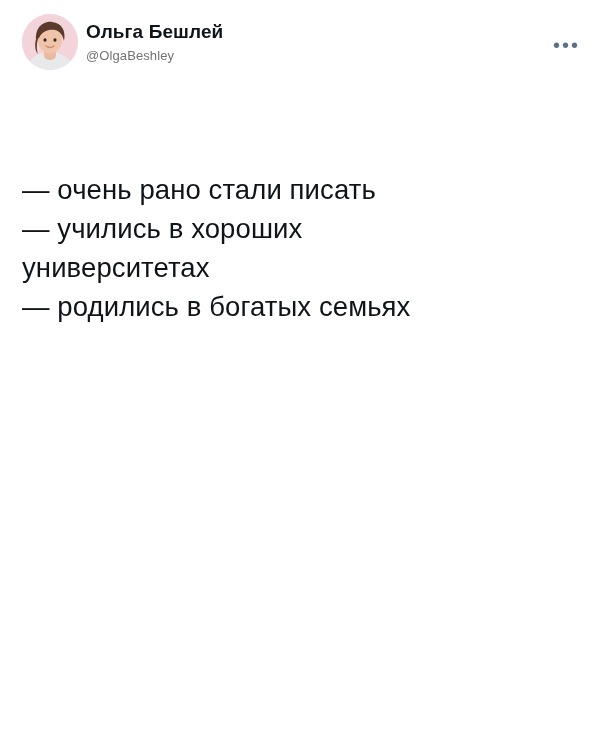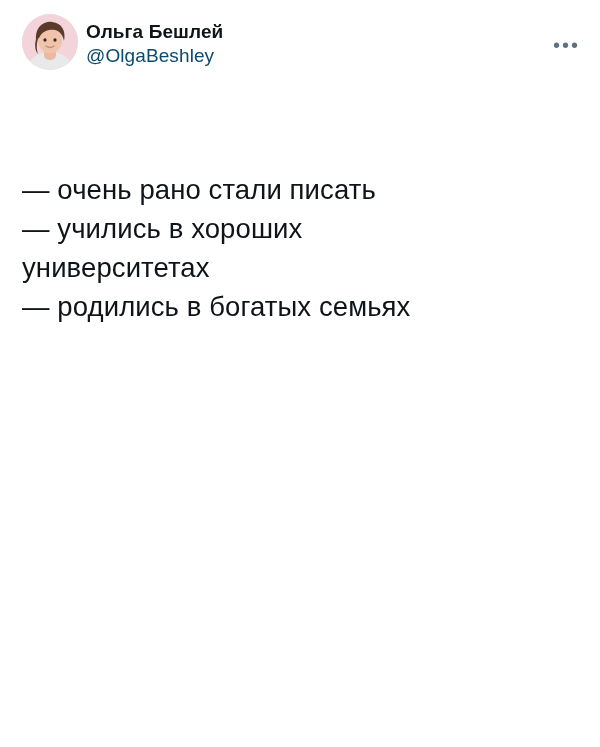--- a/index.html
+++ b/index.html
@@ -47,23 +47,23 @@
     min-width: 0;
   }
   .display-name {
     font-size: 19px;
     font-weight: bold;
     line-height: 24px;
     color: #0f1419;
     letter-spacing: 0.1px;
   }
   .handle {
-    font-size: 19px;
+    font-size: 13px;
     line-height: 24px;
-    color: #0c4a6e;
+    color: #737373;
     letter-spacing: 0.1px;
   }
   .more-btn {
     flex: 0 0 auto;
     color: #5b7083;
     font-size: 20px;
     line-height: 18px;
     letter-spacing: 2px;
     padding: 6px 2px 0 0;
     cursor: pointer;

